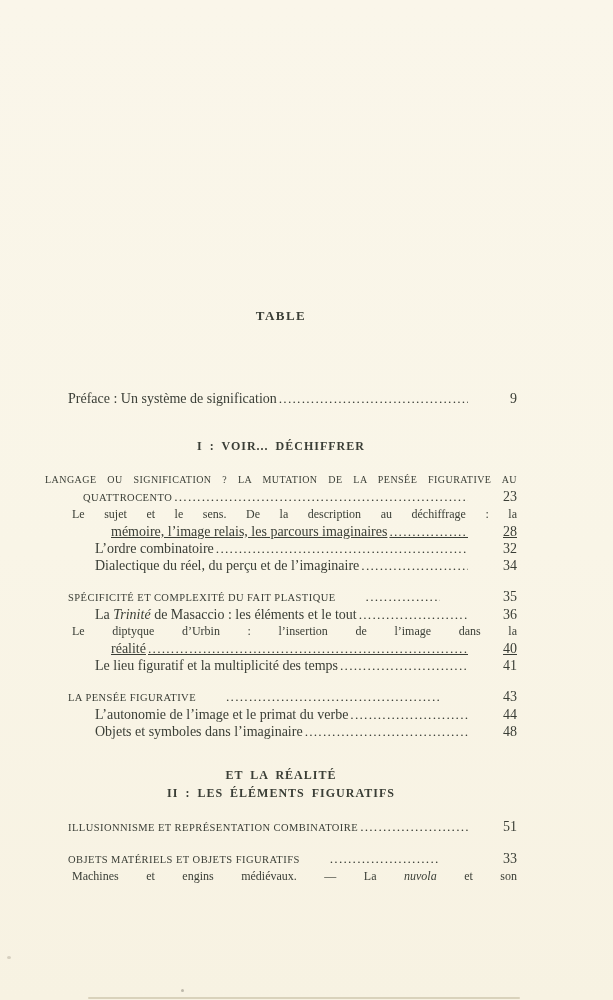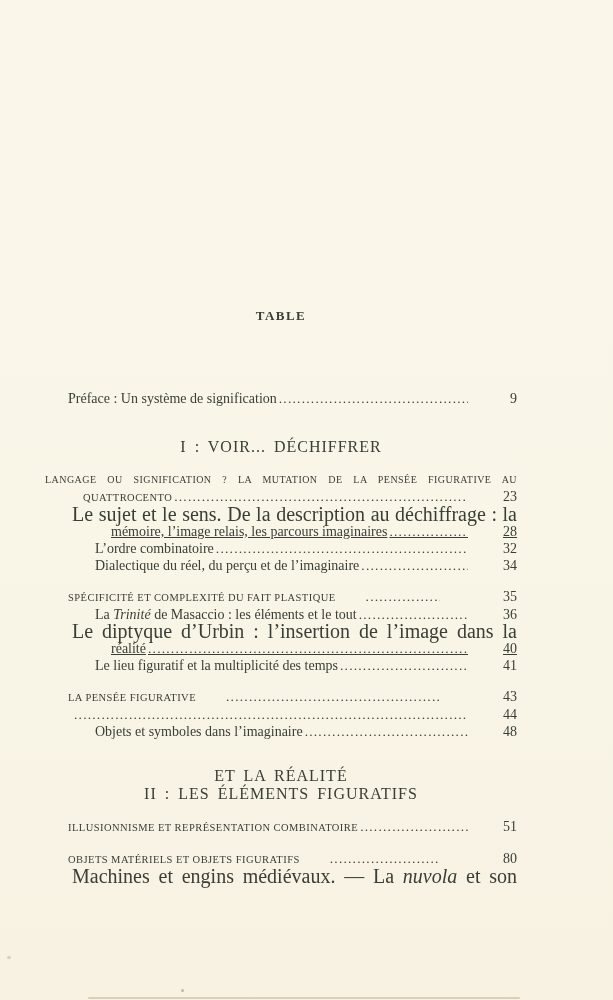--- a/index.html
+++ b/index.html
@@ -16,29 +16,29 @@
   .content{
     position:absolute;left:45px;top:0;width:472px;
     padding-top:307px;
   }
   .toc-title{
     text-align:center;font-size:13px;line-height:18px;
     font-weight:600;letter-spacing:1.5px;
   }
   .preface-row{margin-top:65px;}
   .part-heading{
-    text-align:center;font-size:16px;font-weight:400;
+    text-align:center;font-size:12px;font-weight:700;
     letter-spacing:1px;word-spacing:3px;line-height:19px;
     margin-top:30px;
   }
   .part-heading-2{margin-top:27px;line-height:17.5px;}
   .toc-list{margin-top:15px;}
   .row{display:flex;align-items:baseline;font-size:14px;line-height:17px;}
   .row .t{white-space:nowrap;margin-left:23px;}
-  .just{font-size:20px;line-height:17px;text-align:justify;text-align-last:justify;}
+  .just{font-size:12px;line-height:17px;text-align:justify;text-align-last:justify;}
   .sc{font-size:10px;letter-spacing:0.45px;}
   .row.sc-row .t{font-size:10.5px;letter-spacing:0.45px;}
   .ind1{padding-left:15px;}
   .ind2{padding-left:27px;}
   .ind3{padding-left:43px;text-decoration:underline;}
   .gap14{margin-top:14px;gap:28px;}
   .gap16{margin-top:16px;}
   .dots{flex:1 1 auto;overflow:hidden;white-space:nowrap;margin-left:2px;margin-right:15px;}
   .dots::after{
     content:"................................................................................................................................................";
@@ -126,20 +126,21 @@
         <span class="pg">41</span>
       </div>
 
       <div class="row sc-row gap14">
         <span class="t">LA PENSÉE FIGURATIVE</span>
         <span class="dots"></span>
         <span class="pg">43</span>
       </div>
 
       <div class="row ind2">
+        <span class="t">L’autonomie de l’image et le primat du verbe</span>
         <span class="dots"></span>
         <span class="pg">44</span>
       </div>
 
       <div class="row ind2">
         <span class="t">Objets et symboles dans l’imaginaire</span>
         <span class="dots"></span>
         <span class="pg">48</span>
       </div>
 
@@ -150,21 +151,21 @@
 
       <div class="row sc-row gap16">
         <span class="t">ILLUSIONNISME ET REPRÉSENTATION COMBINATOIRE</span>
         <span class="dots"></span>
         <span class="pg">51</span>
       </div>
 
       <div class="row sc-row gap14">
         <span class="t">OBJETS MATÉRIELS ET OBJETS FIGURATIFS</span>
         <span class="dots"></span>
-        <span class="pg">80</span>
+        <span class="pg">33</span>
       </div>
 
       <div class="just ind2">
         <span><span>Machines et engins médiévaux. — La </span><i>nuvola</i><span> et son</span></span>
       </div>
 
     </div>
   </div>
 
   <div class="artifact-line"></div>

